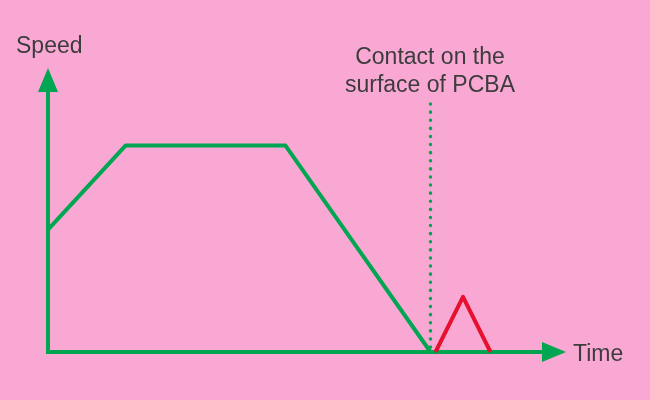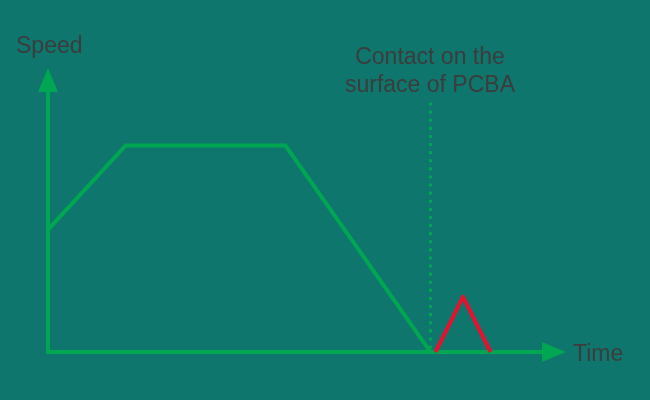--- a/index.html
+++ b/index.html
@@ -7,21 +7,21 @@
     padding: 0;
     background: #ffffff;
     width: 650px;
     height: 400px;
     overflow: hidden;
   }
   .stage {
     position: relative;
     width: 650px;
     height: 400px;
-    background: #0f766e;
+    background: #f9a8d4;
     font-family: "Liberation Sans", sans-serif;
   }
   svg text {
     font-family: "Liberation Sans", sans-serif;
     font-size: 23px;
   }
   .axis-label { font-size: 23px; }
   .annotation { font-size: 23px; }
 </style>
 </head>

